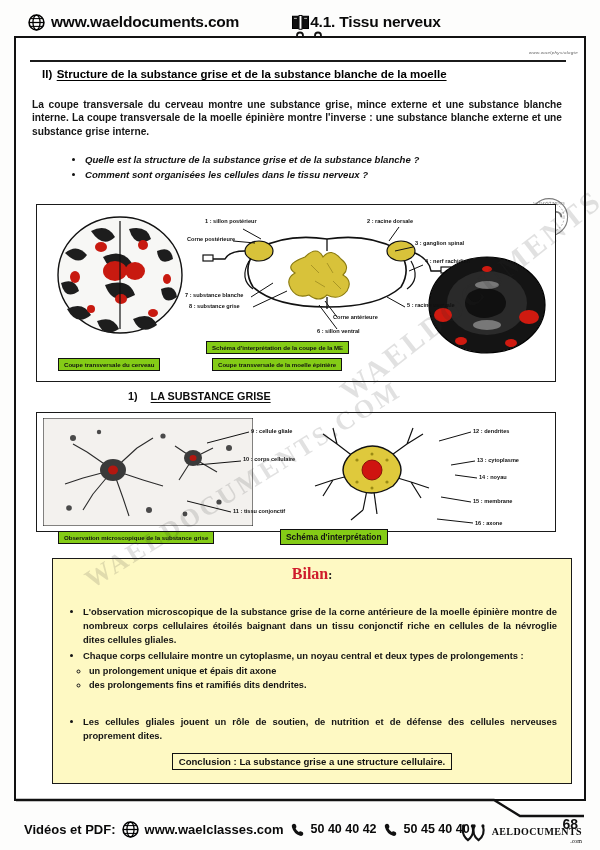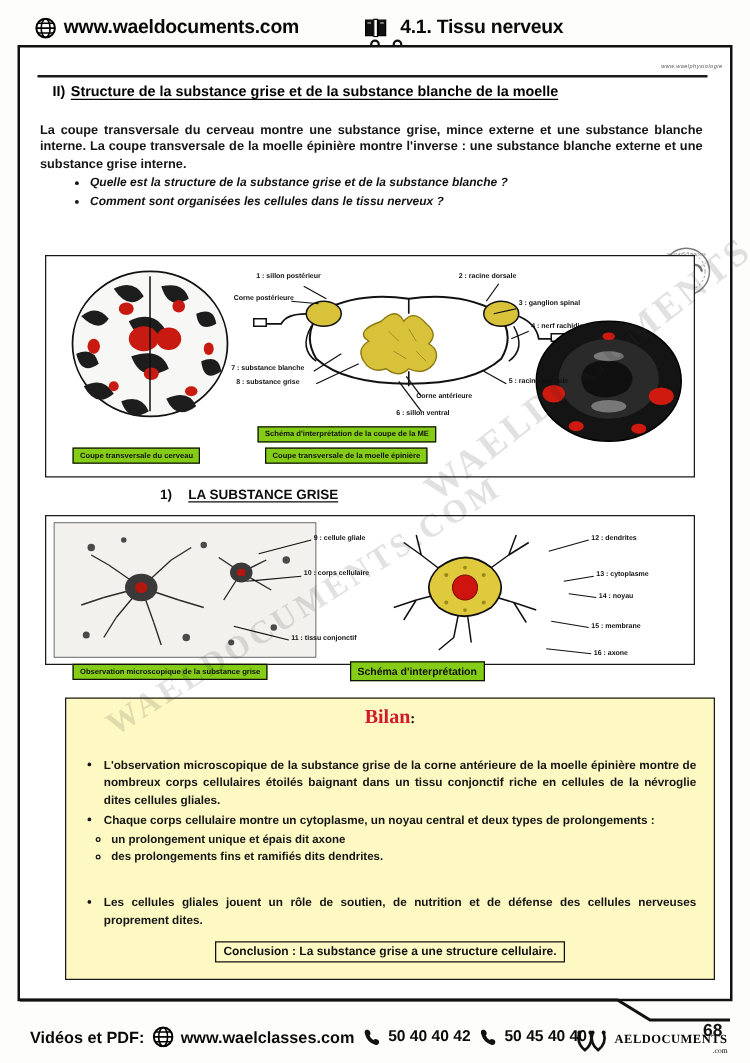--- a/index.html
+++ b/index.html
@@ -19,21 +19,21 @@
   
   .hdr {
     position: absolute; top: 4px; left: 0; width: 600px; height: 36px;
     display: flex; align-items: center;
   }
   .hdr-left {
     display: flex; align-items: flex-end; gap: 6px;
     margin-left: 28px;
   }
   .hdr-right {
-    display: flex; align-items: center; gap: 10px;
+    display: flex; align-items: center; 
     margin-left: 52px;
   }
   .hdr-txt {
     font-size: 15.5px; font-weight: bold; color: #0a0a0a;
     letter-spacing: -0.2px; white-space: nowrap;
   }
   .globe { width: 17px; height: 17px; display:block; }
   .book  { width: 19px; height: 16px; display:block; }
 
   
@@ -66,21 +66,21 @@
     font-size: 10.2px; font-weight: bold; line-height: 1.32;
     color: #161616; text-align: justify;
   }
 
   .qlist {
     position: absolute; left: 58px; top: 140px; width: 500px;
     font-size: 9.6px; font-style: italic; font-weight: bold;
     line-height: 1.5; color: #111;
   }
   .qlist li { margin-bottom: 1px; }
-  ul.bul { margin:0; padding-left: 14px; list-style: disc; }
+  ul.bul { margin:13px; padding-left: 14px; list-style: disc; }
 
   .big-caption {
     position: absolute; left: 0; top: 182px; width: 600px;
     text-align: center;
     font-size: 10.4px; font-weight: bold; letter-spacing: 0.1px;
     color: #0d0d0d;
     margin-top: 36px;
   }
 
   

